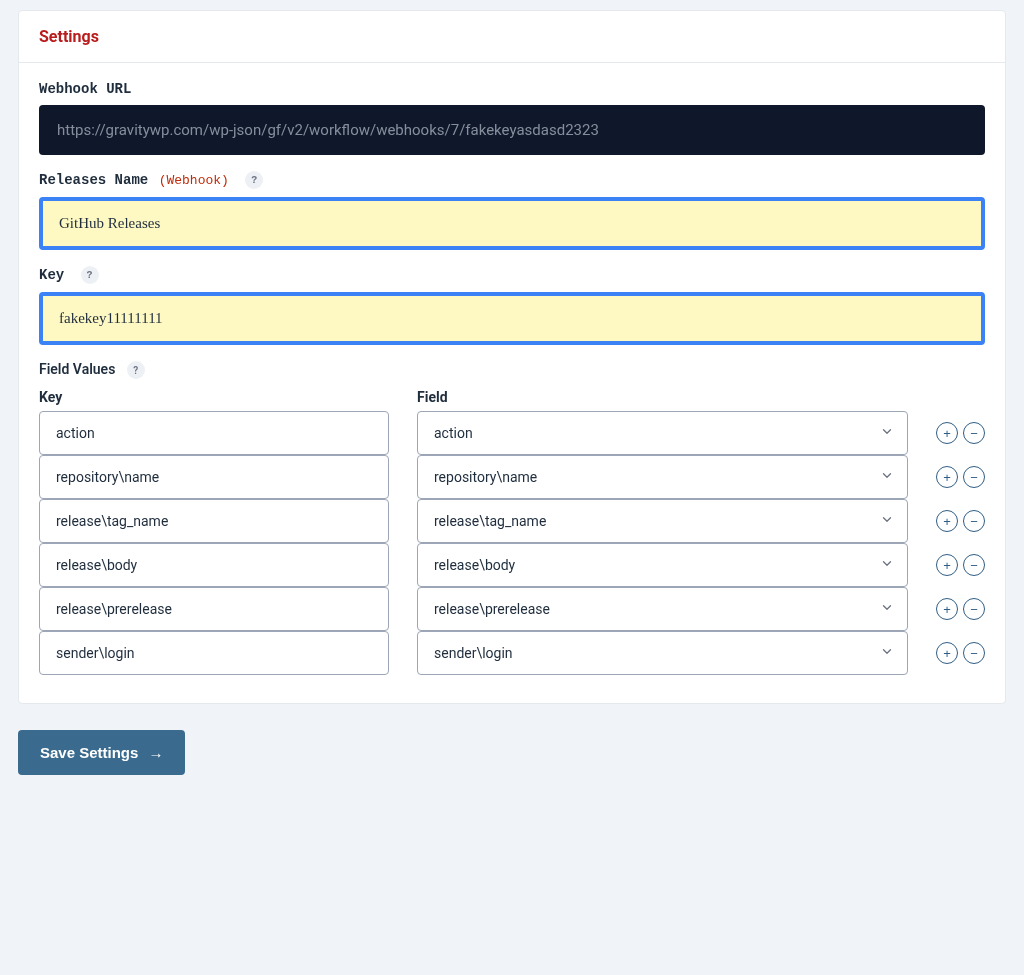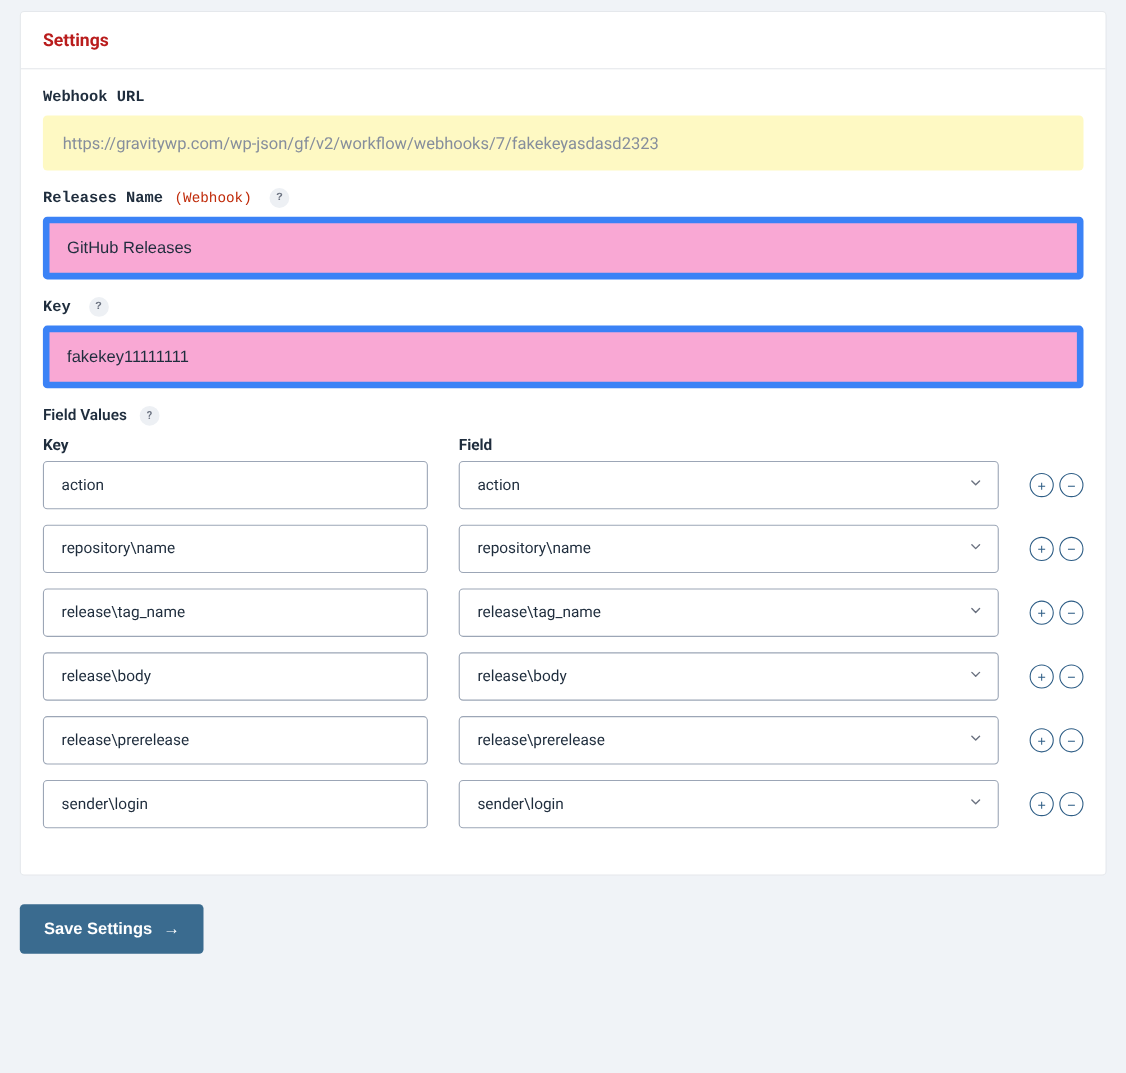--- a/index.html
+++ b/index.html
@@ -53,35 +53,35 @@
     border-radius: 50%;
     background: #edf0f4;
     color: #6b7280;
     font-size: 10px;
     font-weight: 600;
     margin-left: 8px;
     vertical-align: middle;
     cursor: pointer;
   }
   .readonly-box {
-    background: #fef9c3;
+    background: #0f172a;
     border-radius: 4px;
     padding: 16px 18px;
     color: #868e9c;
     font-size: 15px;
   }
   .text-input {
     width: 100%;
-    border: 6px solid #3b82f6;
+    border: 4px solid #3b82f6;
     border-radius: 4px;
     padding: 14px 16px;
     font-size: 15px;
     color: #1f2d3d;
-    background: #f9a8d4;
-    font-family: Liberation Sans, sans-serif;
+    background: #fef9c3;
+    font-family: Liberation Serif, serif;
   }
   .field-values-header {
     font-size: 14px;
     font-weight: 600;
     color: #1f2d3d;
     margin-bottom: 10px;
   }
   .columns-header {
     display: flex;
     gap: 28px;
@@ -91,21 +91,21 @@
   .col-field { flex: 1; }
   .col-label {
     font-size: 14px;
     font-weight: 700;
     color: #1f2d3d;
   }
   .row {
     display: flex;
     align-items: center;
     gap: 28px;
-    margin-bottom: 14px;
+    margin-bottom: 0;
   }
   .key-input {
     width: 350px;
     flex: 0 0 350px;
     border: 1px solid #9ca6b6;
     border-radius: 4px;
     padding: 13px 16px;
     font-size: 14px;
     color: #1f2d3d;
     background: #fff;

